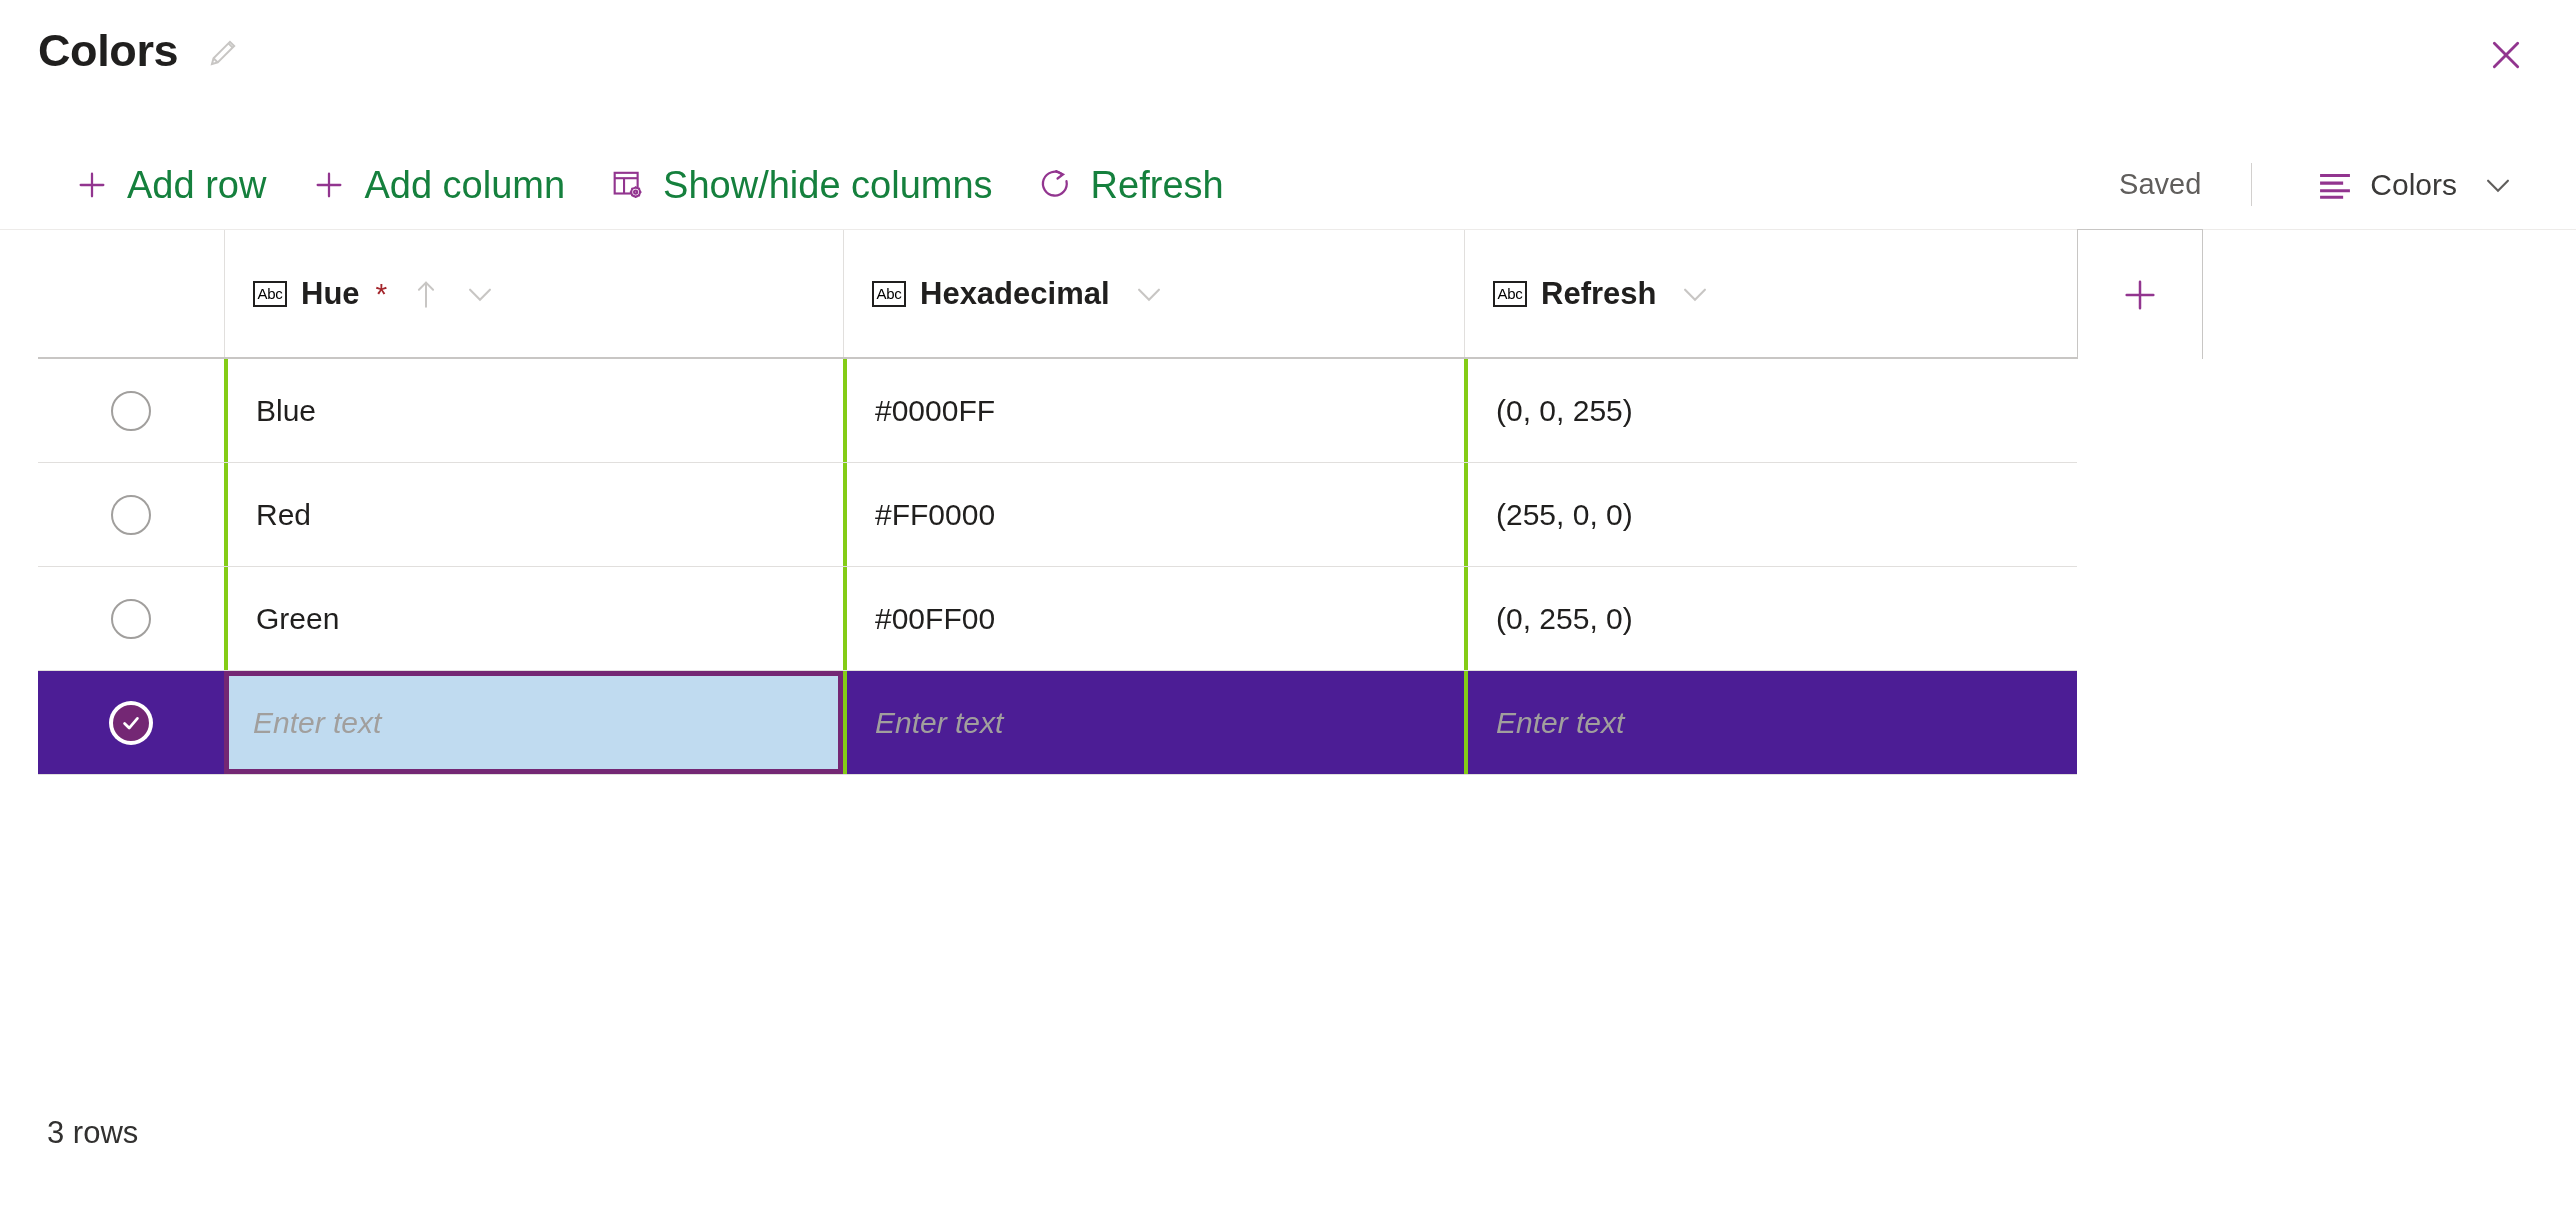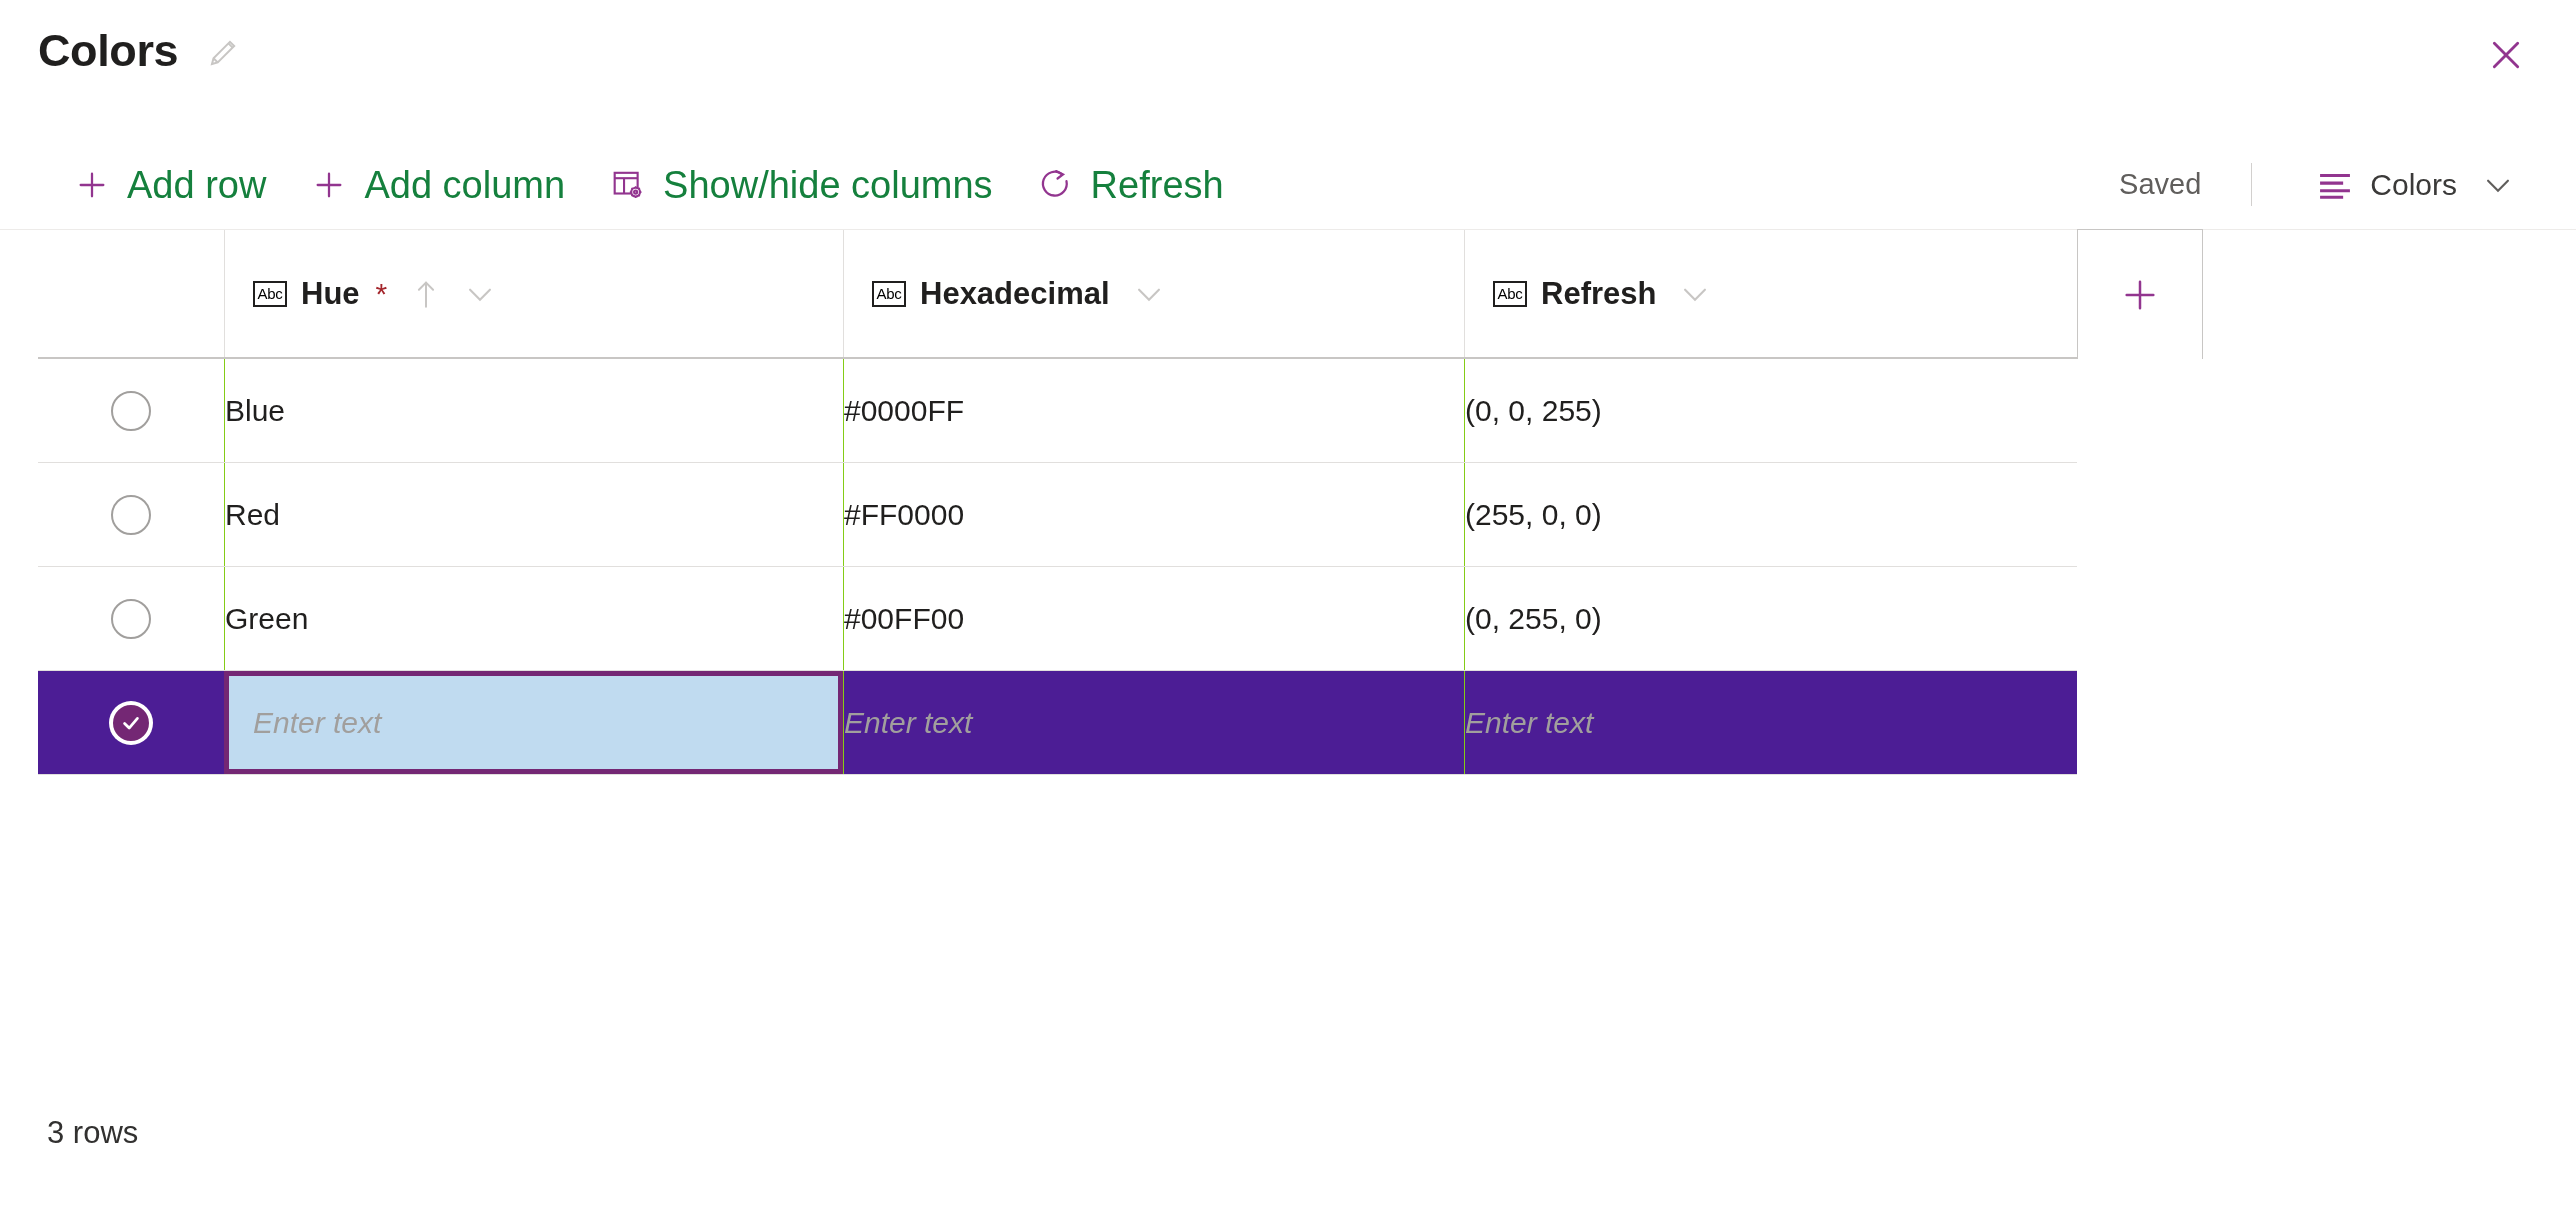--- a/index.html
+++ b/index.html
@@ -238,22 +238,23 @@
     background: #742774;
     display: flex;
     align-items: center;
     justify-content: center;
     box-shadow: 0 0 0 2px #ffffff;
   }
 
   .data-cell {
     display: flex;
     align-items: center;
-    box-sizing: border-box;
-    border-left: 1px solid #84cc16;
+    padding-left: 28px;
+    box-sizing: border-box;
+    border-left: 4px solid #84cc16;
     font-size: 30px;
     color: #201f1e;
     cursor: pointer;
   }
   .data-cell.col-hue { width: 619px; flex: none; }
   .data-cell.col-hex { width: 621px; flex: none; }
   .data-cell.col-dec { width: 615px; flex: none; text-align: right; }
 
   .data-cell.placeholder {
     font-style: italic;

